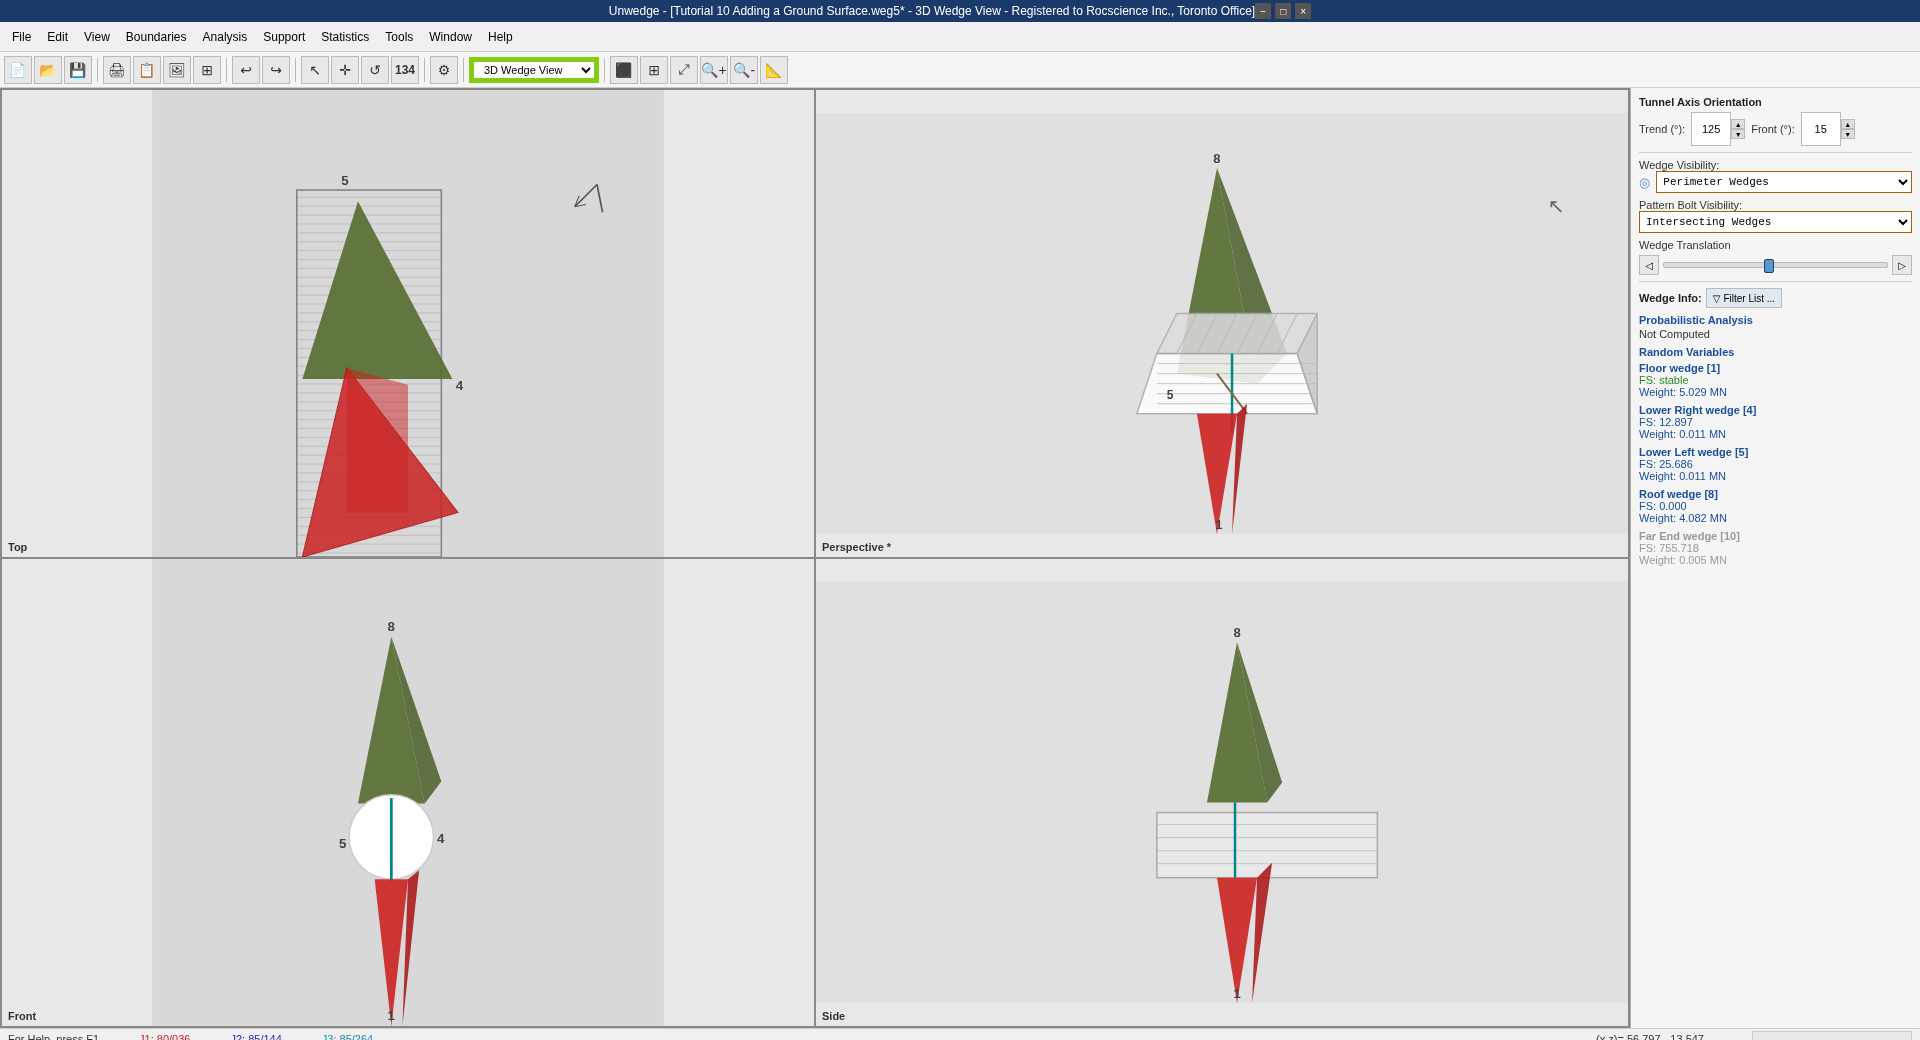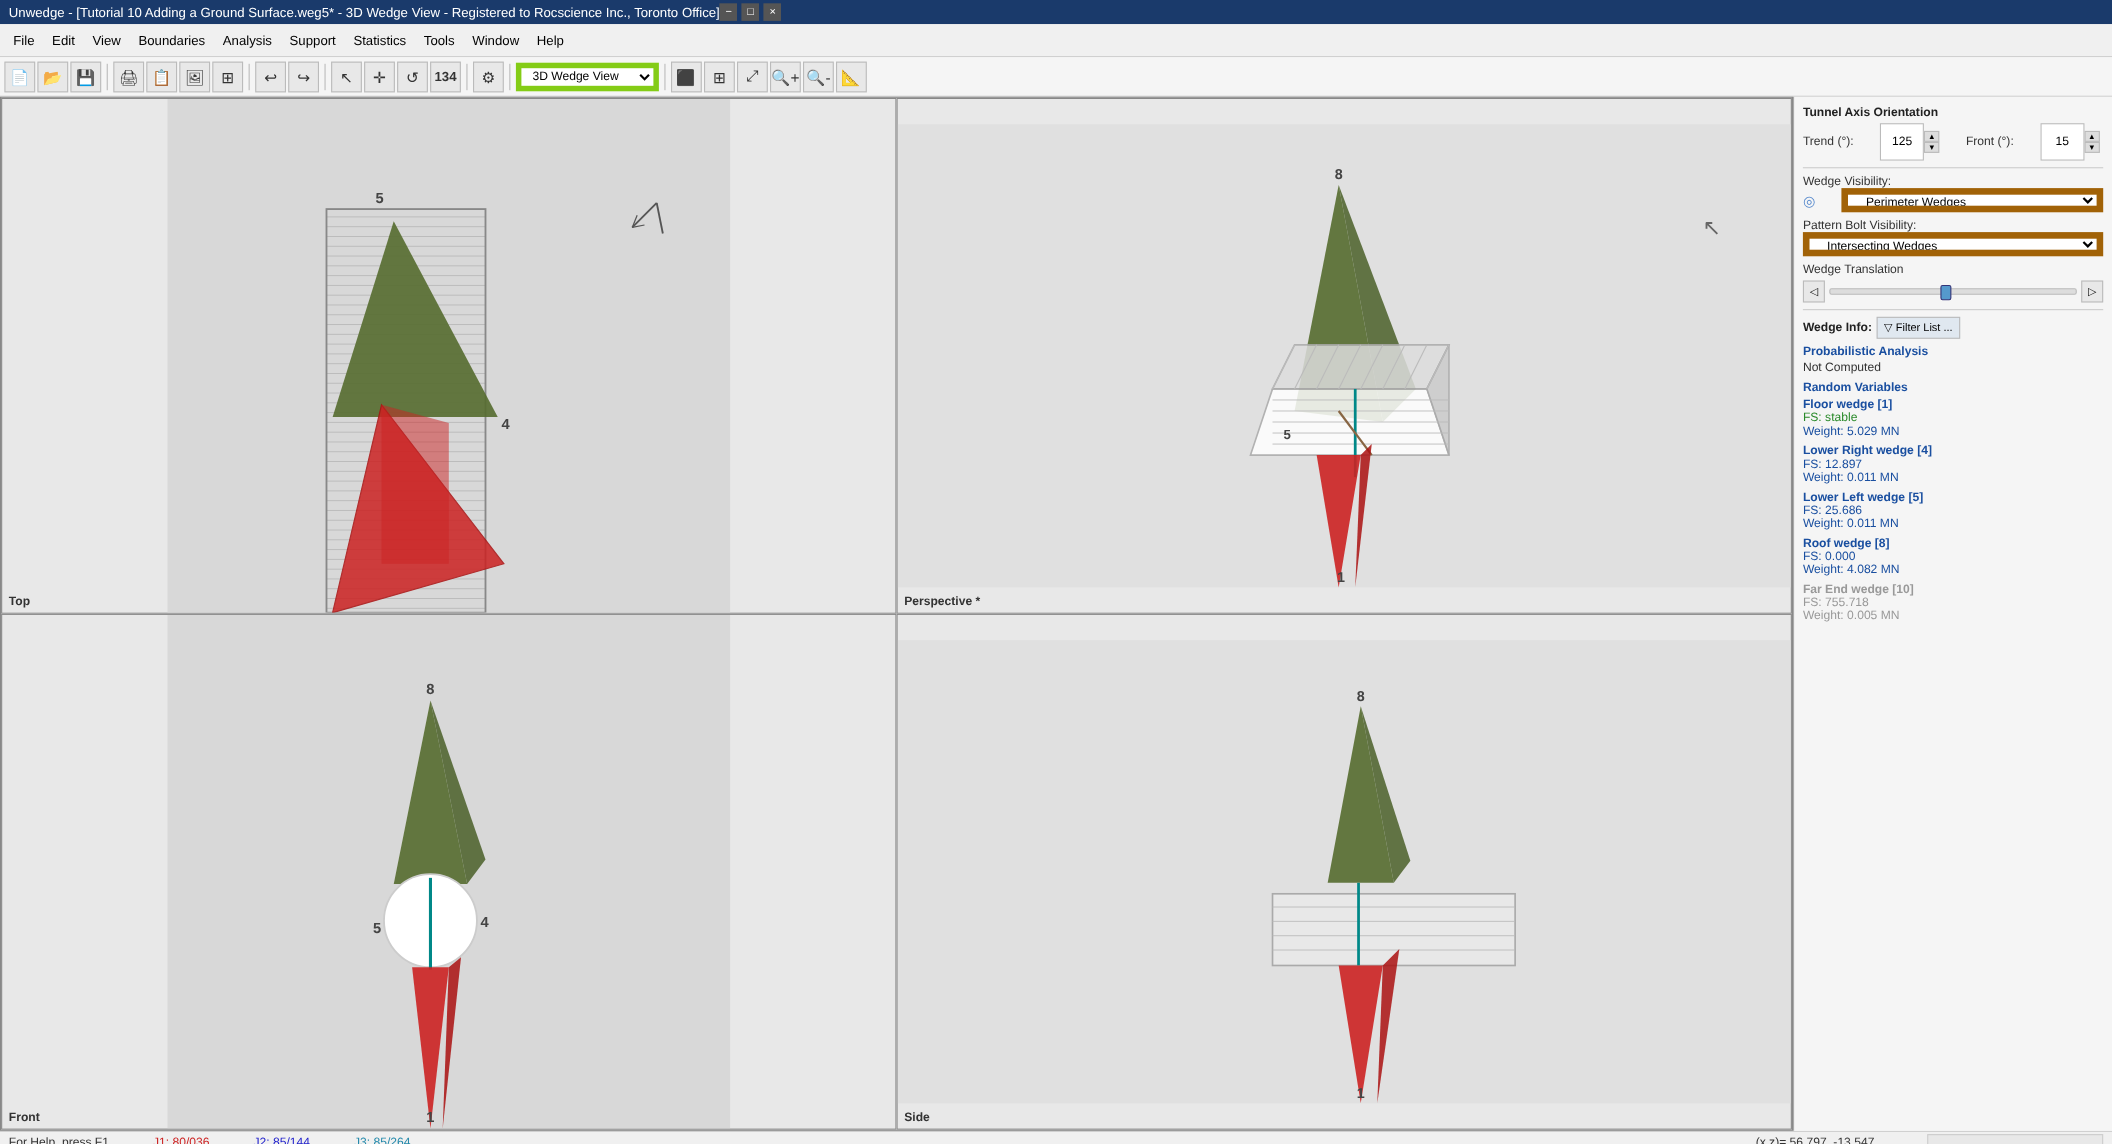--- a/index.html
+++ b/index.html
@@ -5,21 +5,21 @@
     * { margin: 0; padding: 0; box-sizing: border-box; }
     body { width: 1920px; height: 1040px; font-family: 'Segoe UI', Arial, sans-serif; font-size: 11px; background: #f0f0f0; overflow: hidden; }
 
     
     #titlebar {
       height: 22px;
       background: #1a3a6b;
       color: white;
       display: flex;
       align-items: center;
-      justify-content: flex-start;
+      justify-content: center;
       padding: 0 8px;
       font-size: 12px;
     }
     #titlebar-controls { display: flex; gap: 4px; }
     #titlebar-controls span {
       width: 16px; height: 16px; background: #555; display: inline-flex; align-items: center; justify-content: center; font-size: 10px; cursor: pointer; color: white;
     }
 
     
     #menubar {
@@ -95,41 +95,41 @@
     .panel-section-title {
       font-size: 11px;
       font-weight: bold;
       color: #222;
       margin-bottom: 4px;
     }
 
     .panel-row {
       display: flex;
       align-items: center;
-      gap: 24px;
+      gap: 6px;
       margin-bottom: 6px;
       font-size: 11px;
     }
 
     .panel-label { color: #333; font-size: 11px; }
 
     .panel-spinbox {
       display: flex; align-items: center;
     }
     .panel-spinbox input {
       width: 40px; height: 20px; border: 1px solid #bbb; font-size: 11px; padding: 16px 2px; text-align: center;
     }
     .panel-spinbox-btns { display: flex; flex-direction: column; }
     .panel-spinbox-btns span {
       width: 14px; height: 10px; background: #ddd; border: 1px solid #bbb;
       display: flex; align-items: center; justify-content: center; font-size: 7px; cursor: pointer; line-height: 1;
     }
 
     .panel-select {
-      width: 100%; height: 22px; border: 6px solid #a16207; background: white; font-size: 11px; padding: 0 12px;
+      width: 100%; height: 22px; border: 1px solid #a16207; background: white; font-size: 11px; padding: 0 2px; font-family: Liberation Mono, monospace;
     }
 
     .wedge-info-header {
       display: flex; align-items: center; gap: 4px; margin-bottom: 6px; margin-top: 6px;
     }
     .filter-btn {
       height: 20px; padding: 0 6px; background: #e0e8f0; border: 1px solid #bbb; font-size: 10px; cursor: pointer; display: flex; align-items: center; gap: 3px;
     }
 
     .wedge-info-label { font-size: 11px; font-weight: bold; color: #222; }

